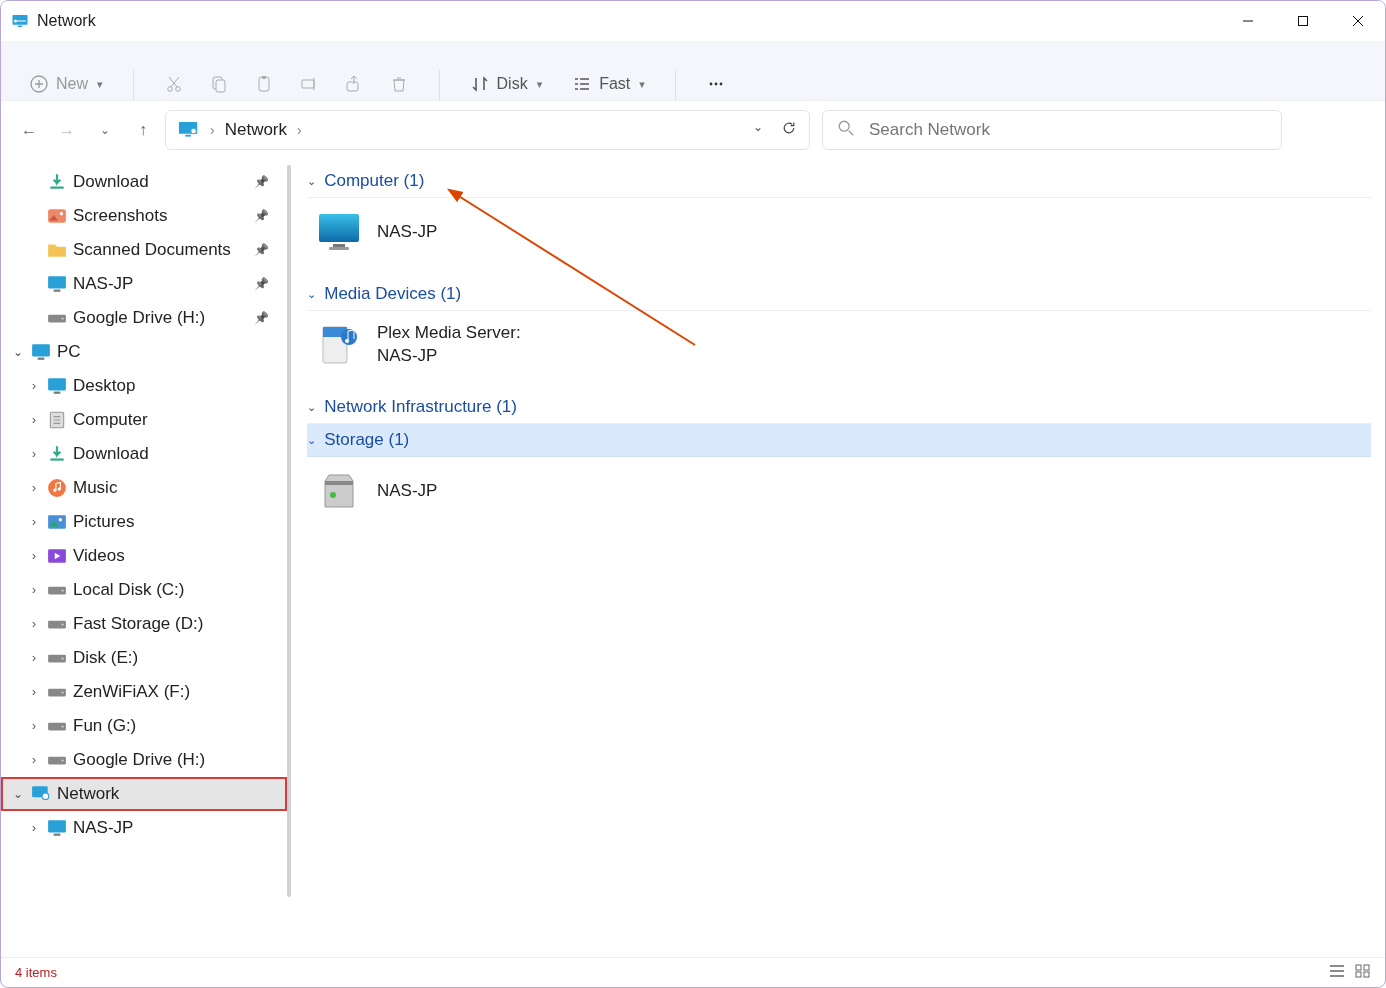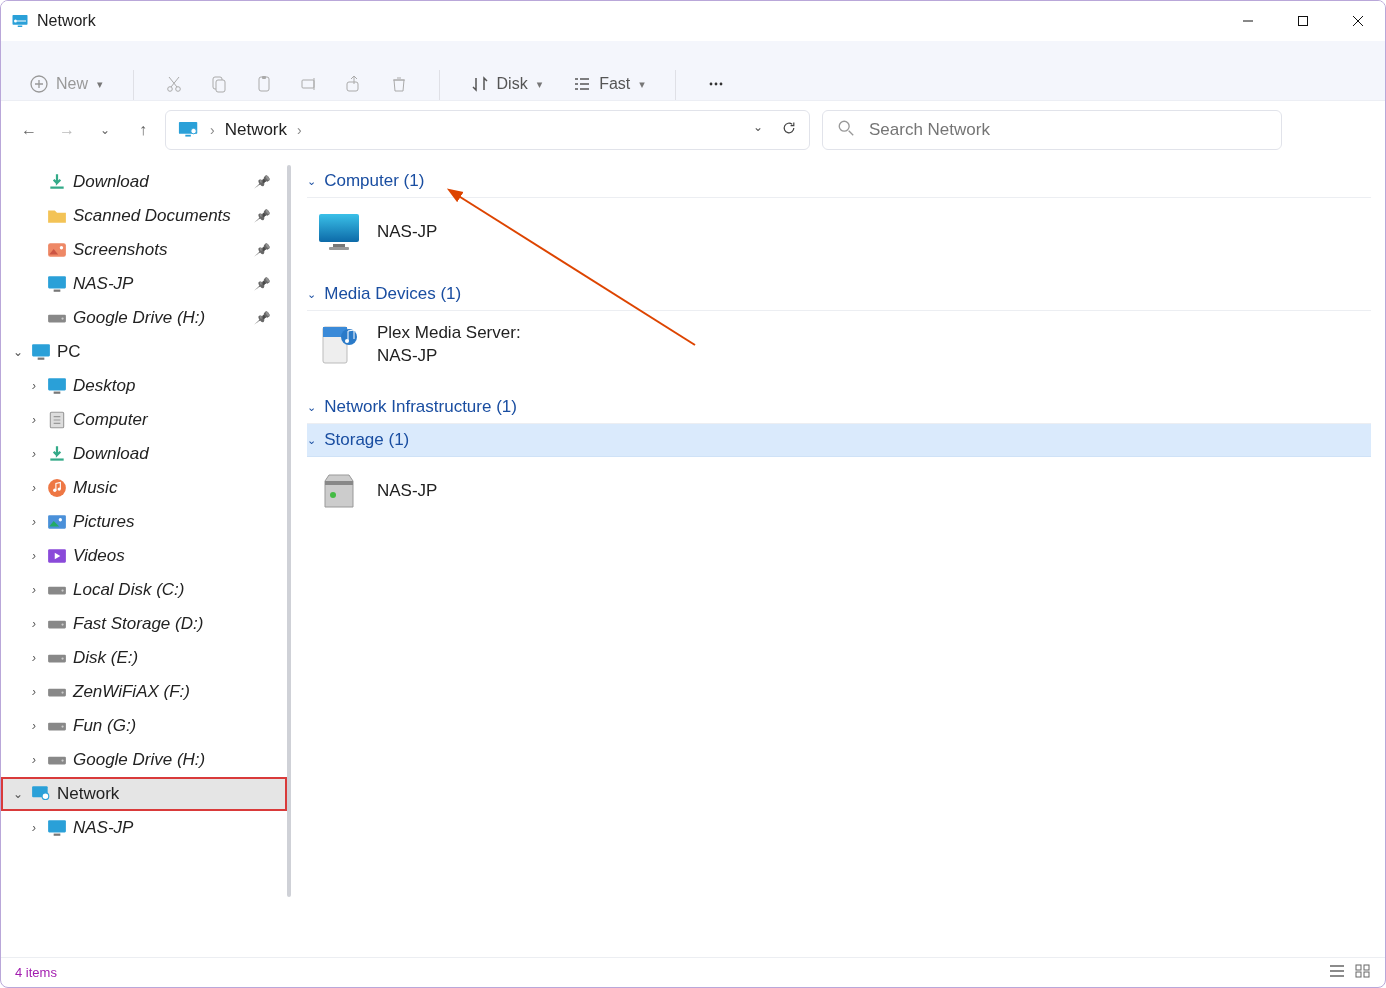--- a/index.html
+++ b/index.html
@@ -36,32 +36,32 @@
   .body { flex:1; display:flex; overflow:hidden; position:relative;}
   .sidebar { width:286px; padding:6px 0 6px 0; overflow-y:auto; font-size:17px;}
   .divider { width:6px; background:transparent; position:relative;}
   .divider::after { content:""; position:absolute; left:0; top:6px; bottom:60px; width:4px; background:#cfd1d7; border-radius:3px;}
   .content { flex:1; overflow:auto; padding:6px 6px 6px 14px; font-size:17px;}
   
   .tree-row { display:flex; align-items:center; height:34px; padding-left:10px; gap:6px; position:relative;}
   .tree-row.pin::after { content:"📌"; position:absolute; right:18px; font-size:12px; color:#888; filter:grayscale(1);}
   .tree-row .twisty { width:14px; display:inline-block; text-align:center; color:#555; font-size:12px;}
   .tree-row .ticon { width:20px; height:18px; display:flex; align-items:center; justify-content:center;}
-  .tree-row.indent1 { padding-left:26px;font-style:italic; }
+  .tree-row.indent1 { padding-left:26px; }
   .tree-row.sel { background:#e5e5e5; }
   .tree-row.boxed { outline:2px solid #d93a3a; outline-offset:-2px; }
   
   .group-hdr { display:flex; align-items:center; gap:8px; color:#1a4ea1; font-size:17px; padding:6px 0; border-bottom:1px solid #eceef2; margin-right:8px;}
   .group-hdr.sel { background:#daeafc; border-bottom:1px solid #cfe2f7;}
   .group-hdr .tw { font-size:11px; }
   .item-row { display:flex; align-items:center; gap:14px; padding:10px 8px 22px 8px;}
   .item-icon { width:48px; height:48px; display:flex; align-items:center; justify-content:center;}
   .item-text { line-height:1.35; }
   
-  .statusbar { height:30px; border-top:1px solid #eceef2; display:flex; align-items:center; padding:0 14px; font-size:13px; color:#a21caf; justify-content:space-between;}
+  .statusbar { height:30px; border-top:1px solid #eceef2; display:flex; align-items:center; padding:0 14px; font-size:13px; color:#b91c1c; justify-content:space-between;}
   .view-toggles { display:flex; gap:10px; color:#666;}
   
   .arrow-annot { position:absolute; left:444px; top:16px; pointer-events:none;}
 </style>
 </head>
 <body>
 
 <div class="window">
 
   <div class="titlebar">
@@ -233,35 +233,35 @@
               <path d="M9 2v8l3-3M9 10l-3-3" stroke="#3a8" stroke-width="2" fill="none"></path>
               <path d="M3 13h12v2H3z" fill="#3a8"></path>
             </svg>
           </span>
         <span>Download</span>
       </div>
       <div class="tree-row indent1 pin">
         <span class="twisty"></span>
           <span class="ticon">
             <svg viewBox="0 0 18 18">
-              <path d="M1 4h6l2 2h8v9H1z" fill="#f3c356"></path>
-            </svg>
-          </span>
-        <span>Scanned Documents</span>
+              <rect x="1" y="3" width="16" height="12" rx="2" fill="#e86"></rect>
+              <circle cx="13" cy="7" r="1.5" fill="#fff"></circle>
+              <path d="M2 13l4-5 4 5" fill="#c54"></path>
+            </svg>
+          </span>
+        <span>Screenshots</span>
       </div>
       <div class="tree-row indent1 pin">
         <span class="twisty"></span>
           <span class="ticon">
             <svg viewBox="0 0 18 18">
-              <rect x="1" y="3" width="16" height="12" rx="2" fill="#e86"></rect>
-              <circle cx="13" cy="7" r="1.5" fill="#fff"></circle>
-              <path d="M2 13l4-5 4 5" fill="#c54"></path>
-            </svg>
-          </span>
-        <span>Screenshots</span>
+              <path d="M1 4h6l2 2h8v9H1z" fill="#f3c356"></path>
+            </svg>
+          </span>
+        <span>Scanned Documents</span>
       </div>
       <div class="tree-row indent1 pin">
         <span class="twisty"></span>
           <span class="ticon">
             <svg viewBox="0 0 18 18">
               <rect x="1" y="2" width="16" height="11" rx="1" fill="#2aa0d8"></rect>
               <rect x="6" y="14" width="6" height="2" fill="#777"></rect>
             </svg>
           </span>
         <span>NAS-JP</span>

